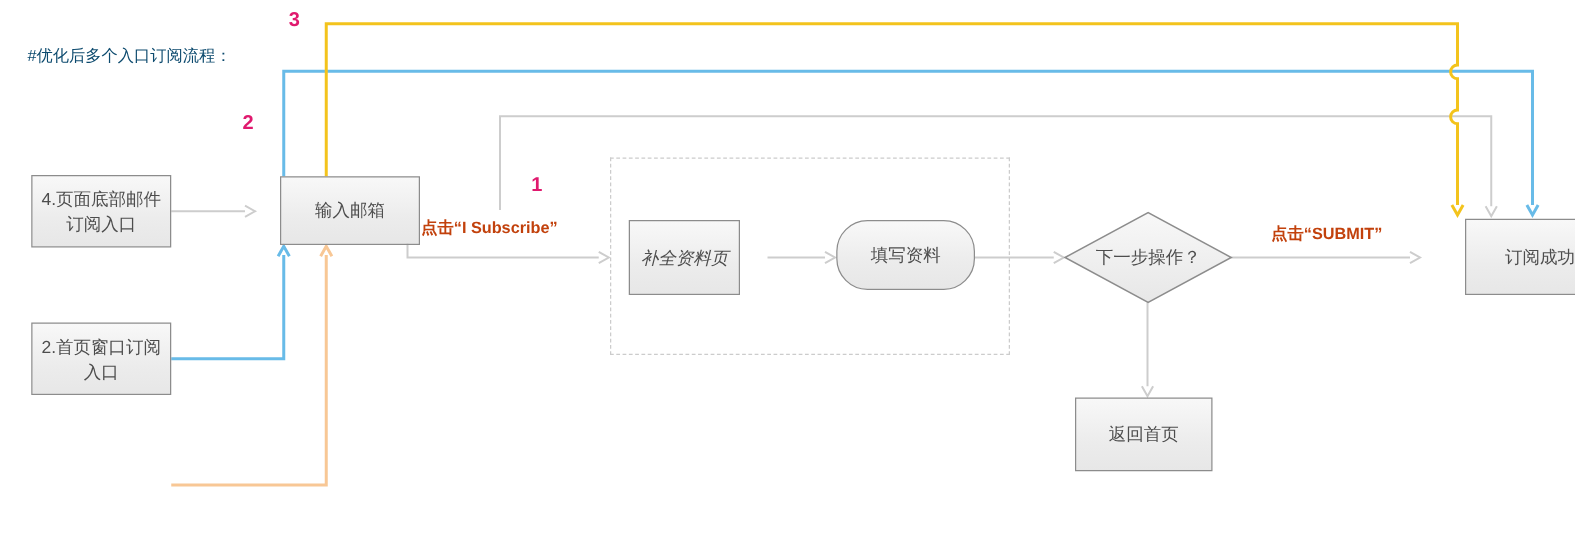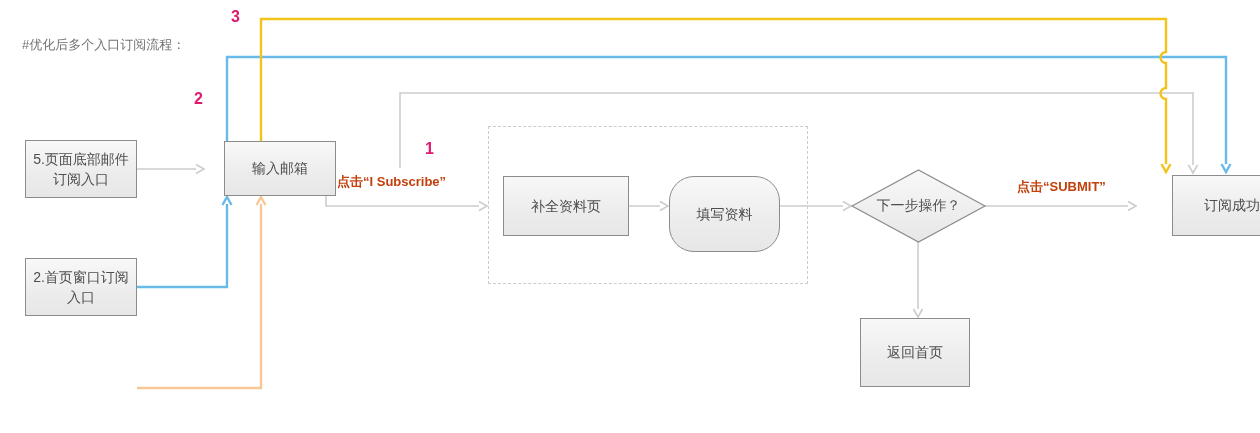--- a/index.html
+++ b/index.html
@@ -35,21 +35,21 @@
     position: absolute;
     color: #4d4d4d;
     font-size: 14px;
     display: flex;
     align-items: center;
     justify-content: center;
     text-align: center;
   }
   .page-title {
     position: absolute;
-    color: #737373;
+    color: #0c4a6e;
     font-size: 13px;
   }
   .step-num {
     position: absolute;
     color: #e0196e;
     font-size: 16px;
     font-weight: bold;
   }
   .click-label {
     position: absolute;
@@ -109,26 +109,26 @@
   </svg>
 
   <div class="page-title" style="left:22px; top:36px;">#优化后多个入口订阅流程：</div>
 
   <div class="step-num" style="left:231px; top:8px;">3</div>
   <div class="step-num" style="left:194px; top:90px;">2</div>
   <div class="step-num" style="left:425px; top:140px;">1</div>
 
   <div class="dashed-group" style="left:488px; top:126px; width:320px; height:158px;"></div>
 
-  <div class="node" style="left:25px; top:140px; width:112px; height:58px;">5.页面底部邮件订阅入口</div>
+  <div class="node" style="left:25px; top:140px; width:112px; height:58px;">4.页面底部邮件订阅入口</div>
   <div class="node" style="left:25px; top:258px; width:112px; height:58px;">2.首页窗口订阅入口</div>
   <div class="node" style="left:205px; top:141px; width:112px; height:55px;margin-left:19px;">输入邮箱</div>
-  <div class="node" style="left:503px; top:176px; width:126px; height:60px;">补全资料页</div>
-  <div class="node" style="left:669px; top:176px; width:111px; height:76px;border-radius:25px;">填写资料</div>
+  <div class="node" style="left:503px; top:176px; width:89px; height:60px;font-style:italic;">补全资料页</div>
+  <div class="node" style="left:669px; top:176px; width:111px; height:56px;border-radius:25px;">填写资料</div>
   <div class="node" style="left:1137px; top:175px; width:120px; height:61px;margin-left:35px;">订阅成功</div>
-  <div class="node" style="left:860px; top:318px; width:110px; height:69px;">返回首页</div>
+  <div class="node" style="left:860px; top:318px; width:110px; height:59px;">返回首页</div>
 
   <div class="diamond-label" style="left:852px; top:170px; width:133px; height:72px;">下一步操作？</div>
 
   <div class="click-label" style="left:337px; top:173px;">点击“I Subscribe”</div>
   <div class="click-label" style="left:1001px; top:178px;margin-left:16px;">点击“SUBMIT”</div>
 
 </div>
 
 </body></html>

